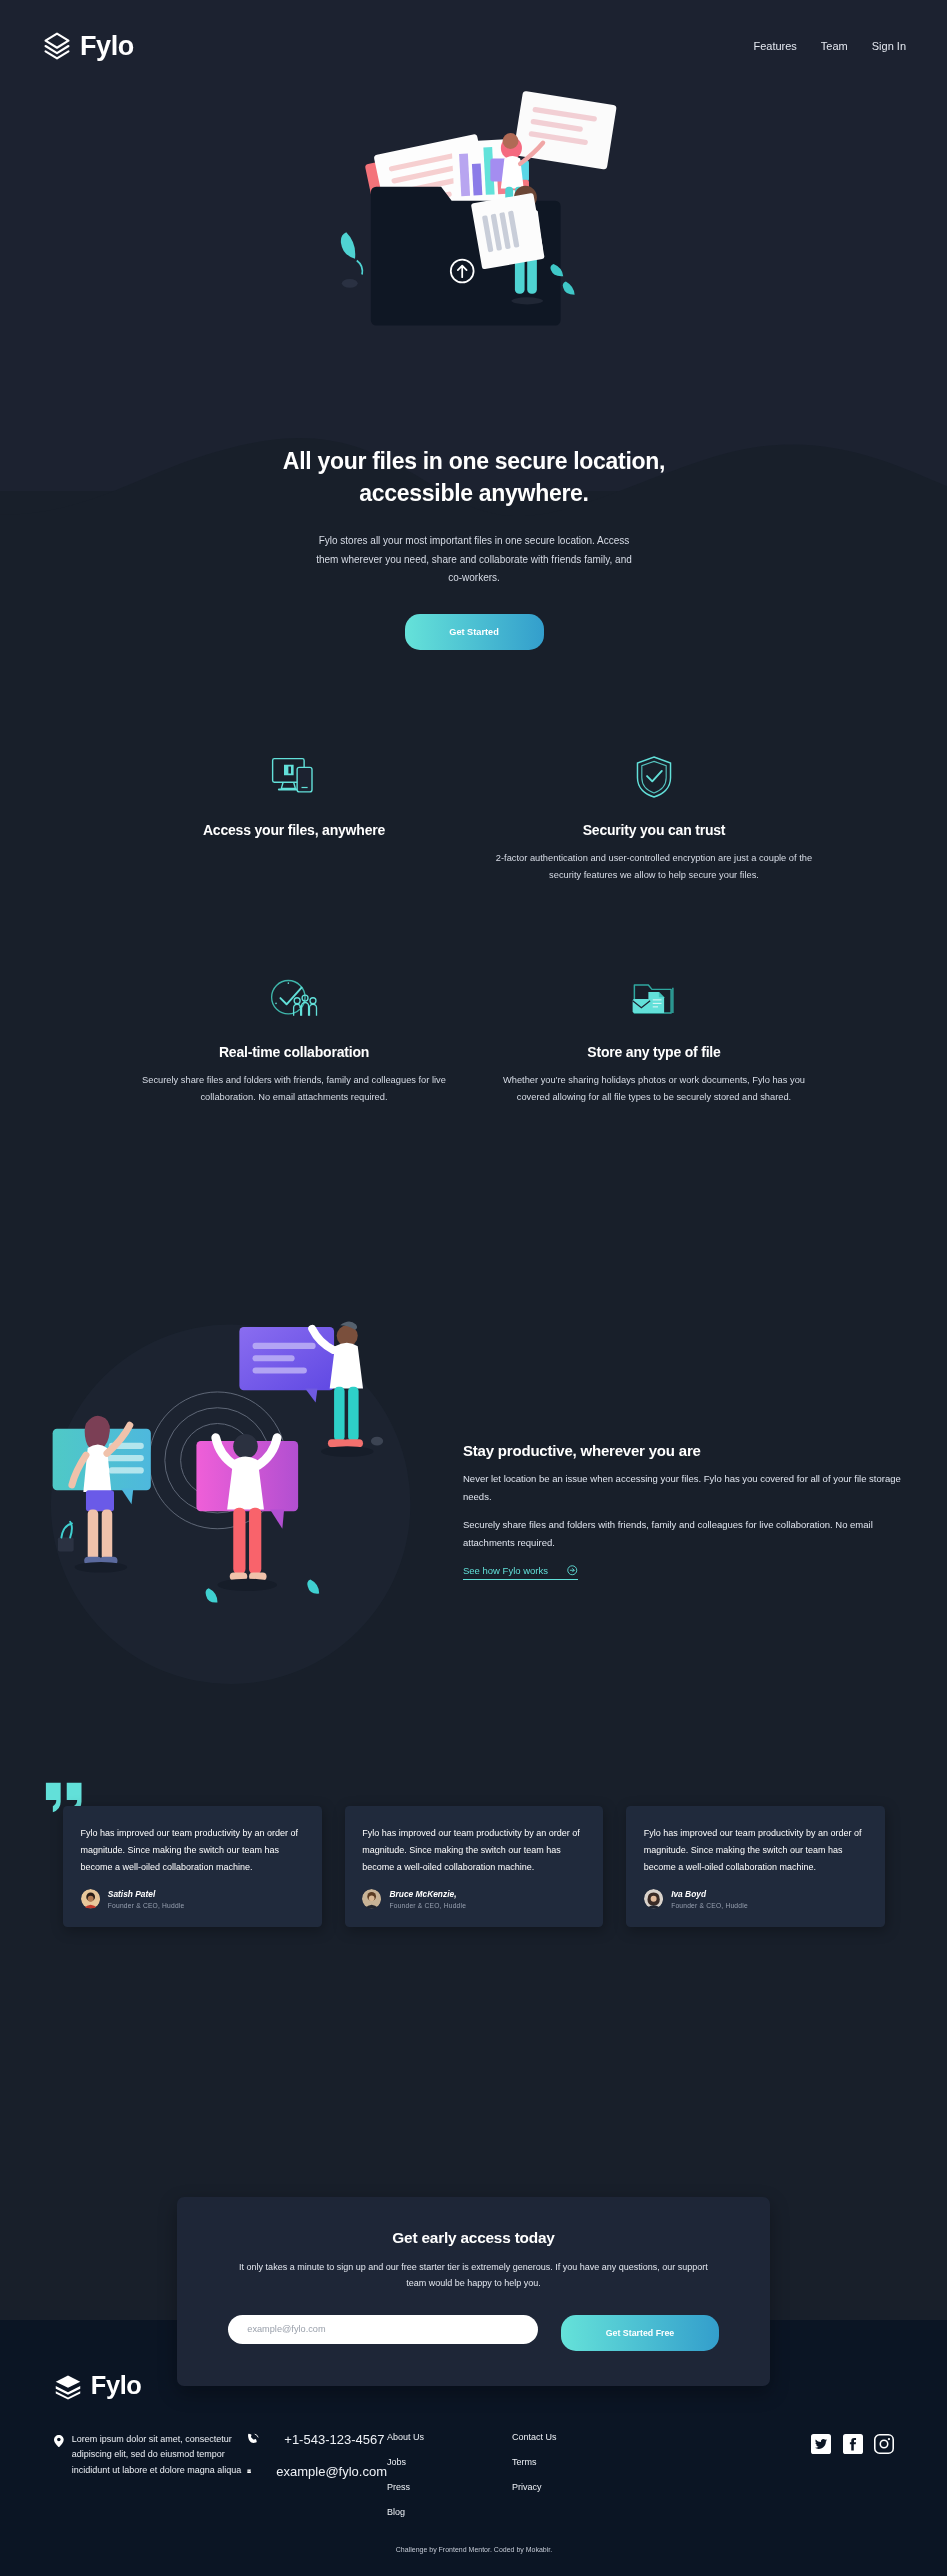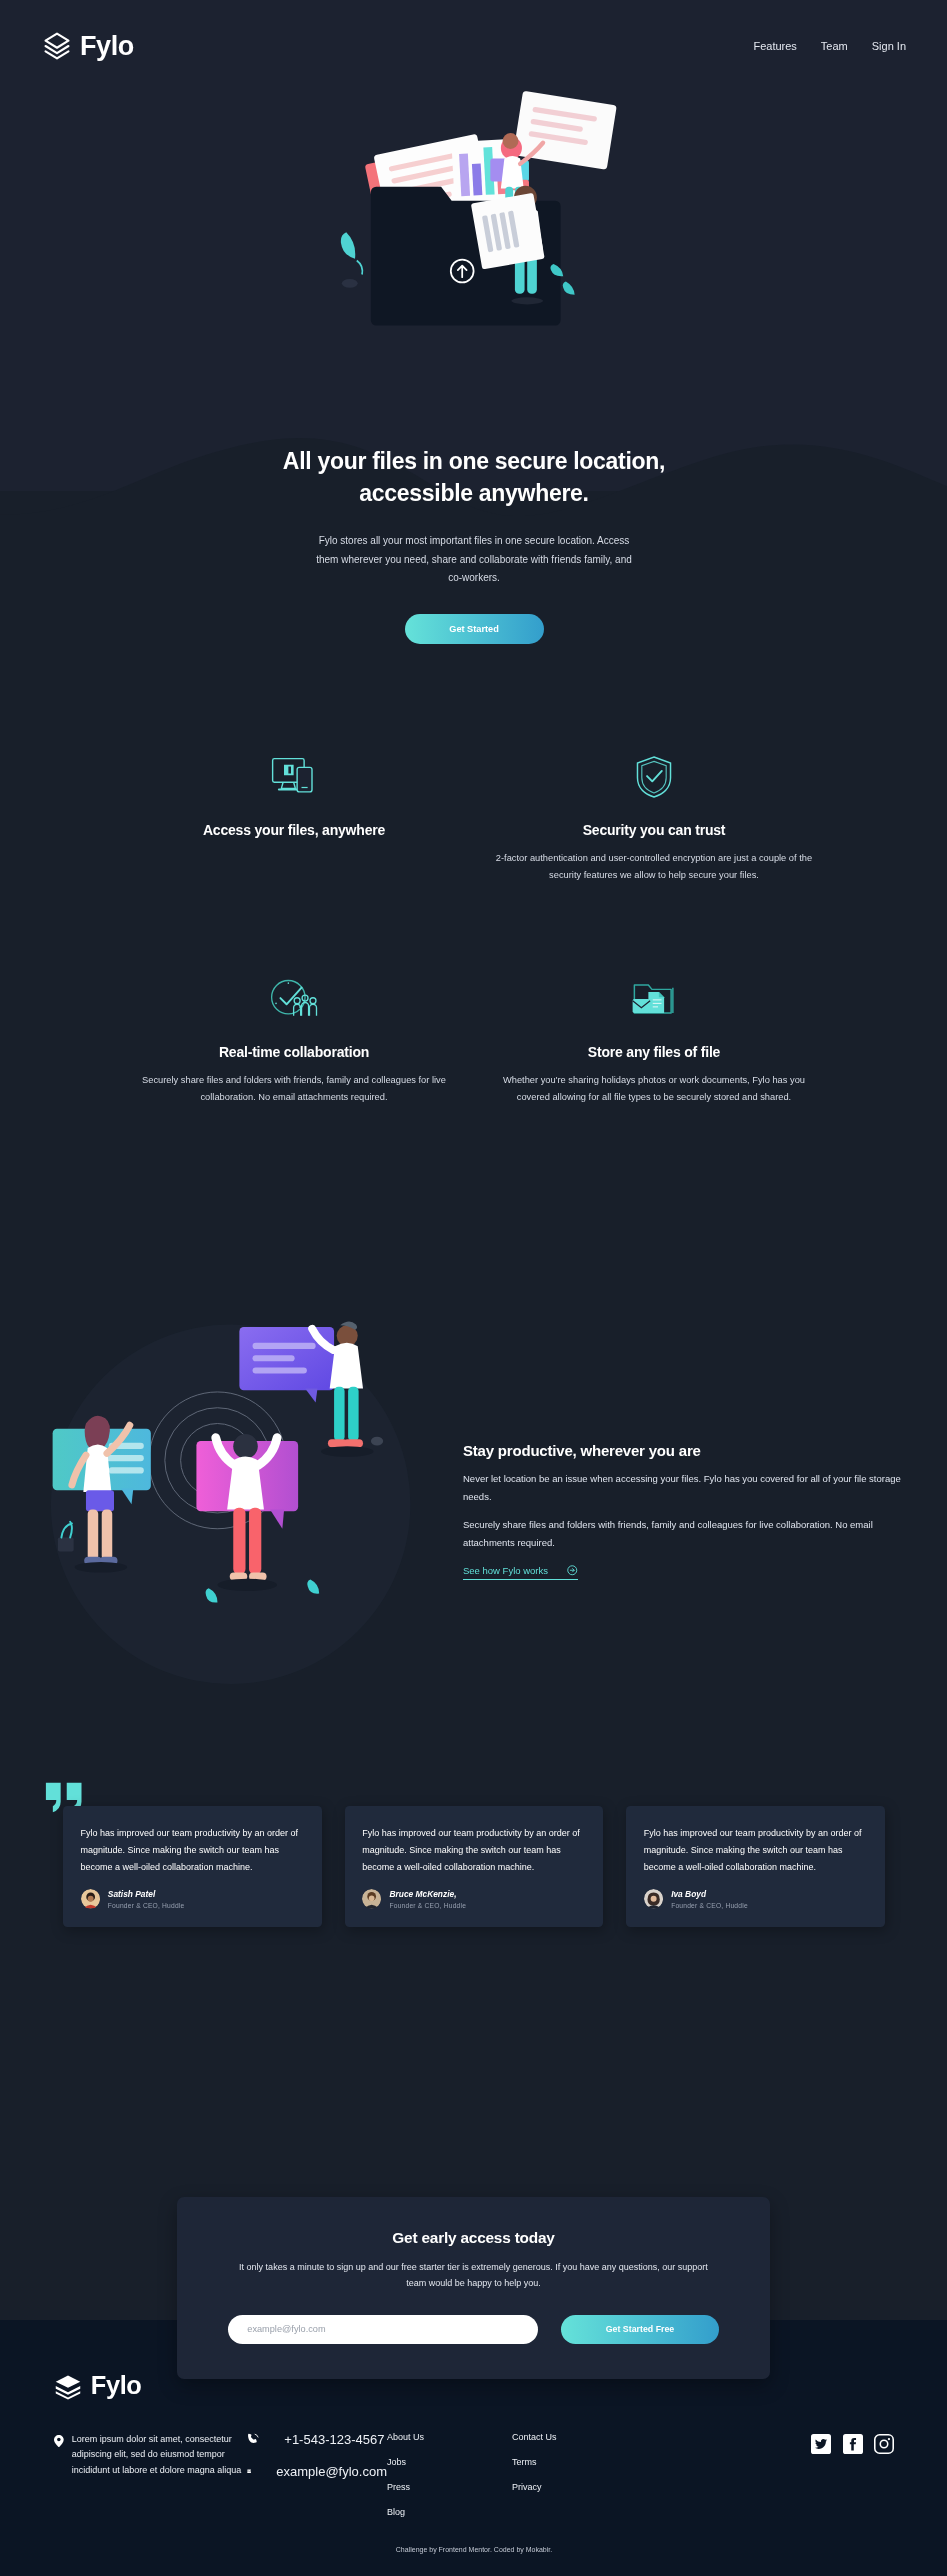--- a/index.html
+++ b/index.html
@@ -39,21 +39,21 @@
   .hero-title {
     font-size:23px; font-weight:700; line-height:1.38; margin-top:16px;
     letter-spacing:-0.3px;
   }
   .hero-sub {
     margin:23px auto 0; width:326px; font-size:10px; line-height:1.85;
     color:#d7dce6;
   }
   .btn-primary {
     display:inline-block; margin-top:26px;
-    width:139px; height:30px; line-height:30px;
+    width:139px; height:36px; line-height:30px;
     border-radius:15px; border:none; cursor:pointer;
     background:linear-gradient(90deg,#65e2d9 0%,#339ecc 100%);
     color:#fff; font-size:9.2px; font-weight:700;
     font-family:"Liberation Sans", sans-serif;
   }
 
   
   .features {
     position:absolute; left:0; top:750px; width:948px;
     display:grid; grid-template-columns:1fr 1fr;
@@ -110,21 +110,21 @@
   .cta h2 { font-size:15.4px; font-weight:700; letter-spacing:-0.2px; }
   .cta p { font-size:9px; line-height:1.8; color:#e3e7ef; margin-top:12.3px; }
   .cta-form { display:flex; gap:23px; margin-top:23px; justify-content:center; }
   .cta-input {
     flex:1; height:29px; border-radius:15px; border:none; outline:none;
     background:#fff; color:#3a3f4a; font-size:9.2px; padding:0 19.3px;
     font-family:"Liberation Sans", sans-serif;
   }
   .cta-input::placeholder { color:#9aa0ab; }
   .btn-cta {
-    width:158px; height:29px; border-radius:15px; border:none; cursor:pointer;
+    width:158px; height:36px; border-radius:15px; border:none; cursor:pointer;
     background:linear-gradient(90deg,#65e2d9 0%,#339ecc 100%);
     color:#fff; font-size:8.8px; font-weight:700;
     font-family:"Liberation Sans", sans-serif;
   }
 
   
   .footer {
     position:absolute; left:0; top:2320px; width:948px; height:256px;
     background:#0b1524; padding:51px 54px 0;
   }
@@ -313,21 +313,21 @@
         <path d="M34 16 v6 h6" fill="#3fc2ba"></path>
         <g stroke="#fff" stroke-width="1.1" opacity="0.85">
           <line x1="27" y1="25" x2="37" y2="25"></line>
           <line x1="27" y1="29" x2="37" y2="29"></line>
           <line x1="27" y1="33" x2="33" y2="33"></line>
         </g>
         <rect x="4" y="24" width="20" height="16" rx="2" fill="#62e0d9"></rect>
         <path d="M4 26 l10 8 l10 -8" fill="none" stroke="#1c2230" stroke-width="1.5"></path>
       </svg>
     </div>
-    <h3>Store any files of file</h3>
+    <h3>Store any type of file</h3>
     <p>Whether you're sharing holidays photos or work documents, Fylo has you covered allowing for all file types to be securely stored and shared.</p>
   </div>
 </section>
 
 <section class="productive">
   <svg class="productive-illu" viewBox="0 0 440 495">
     <ellipse cx="215" cy="250" rx="205" ry="205" fill="#1d2533" opacity="0.75"></ellipse>
 
     <g fill="none" stroke="#9aa3b5" stroke-width="1.1" opacity="0.55">
       <circle cx="200" cy="200" r="78"></circle>

